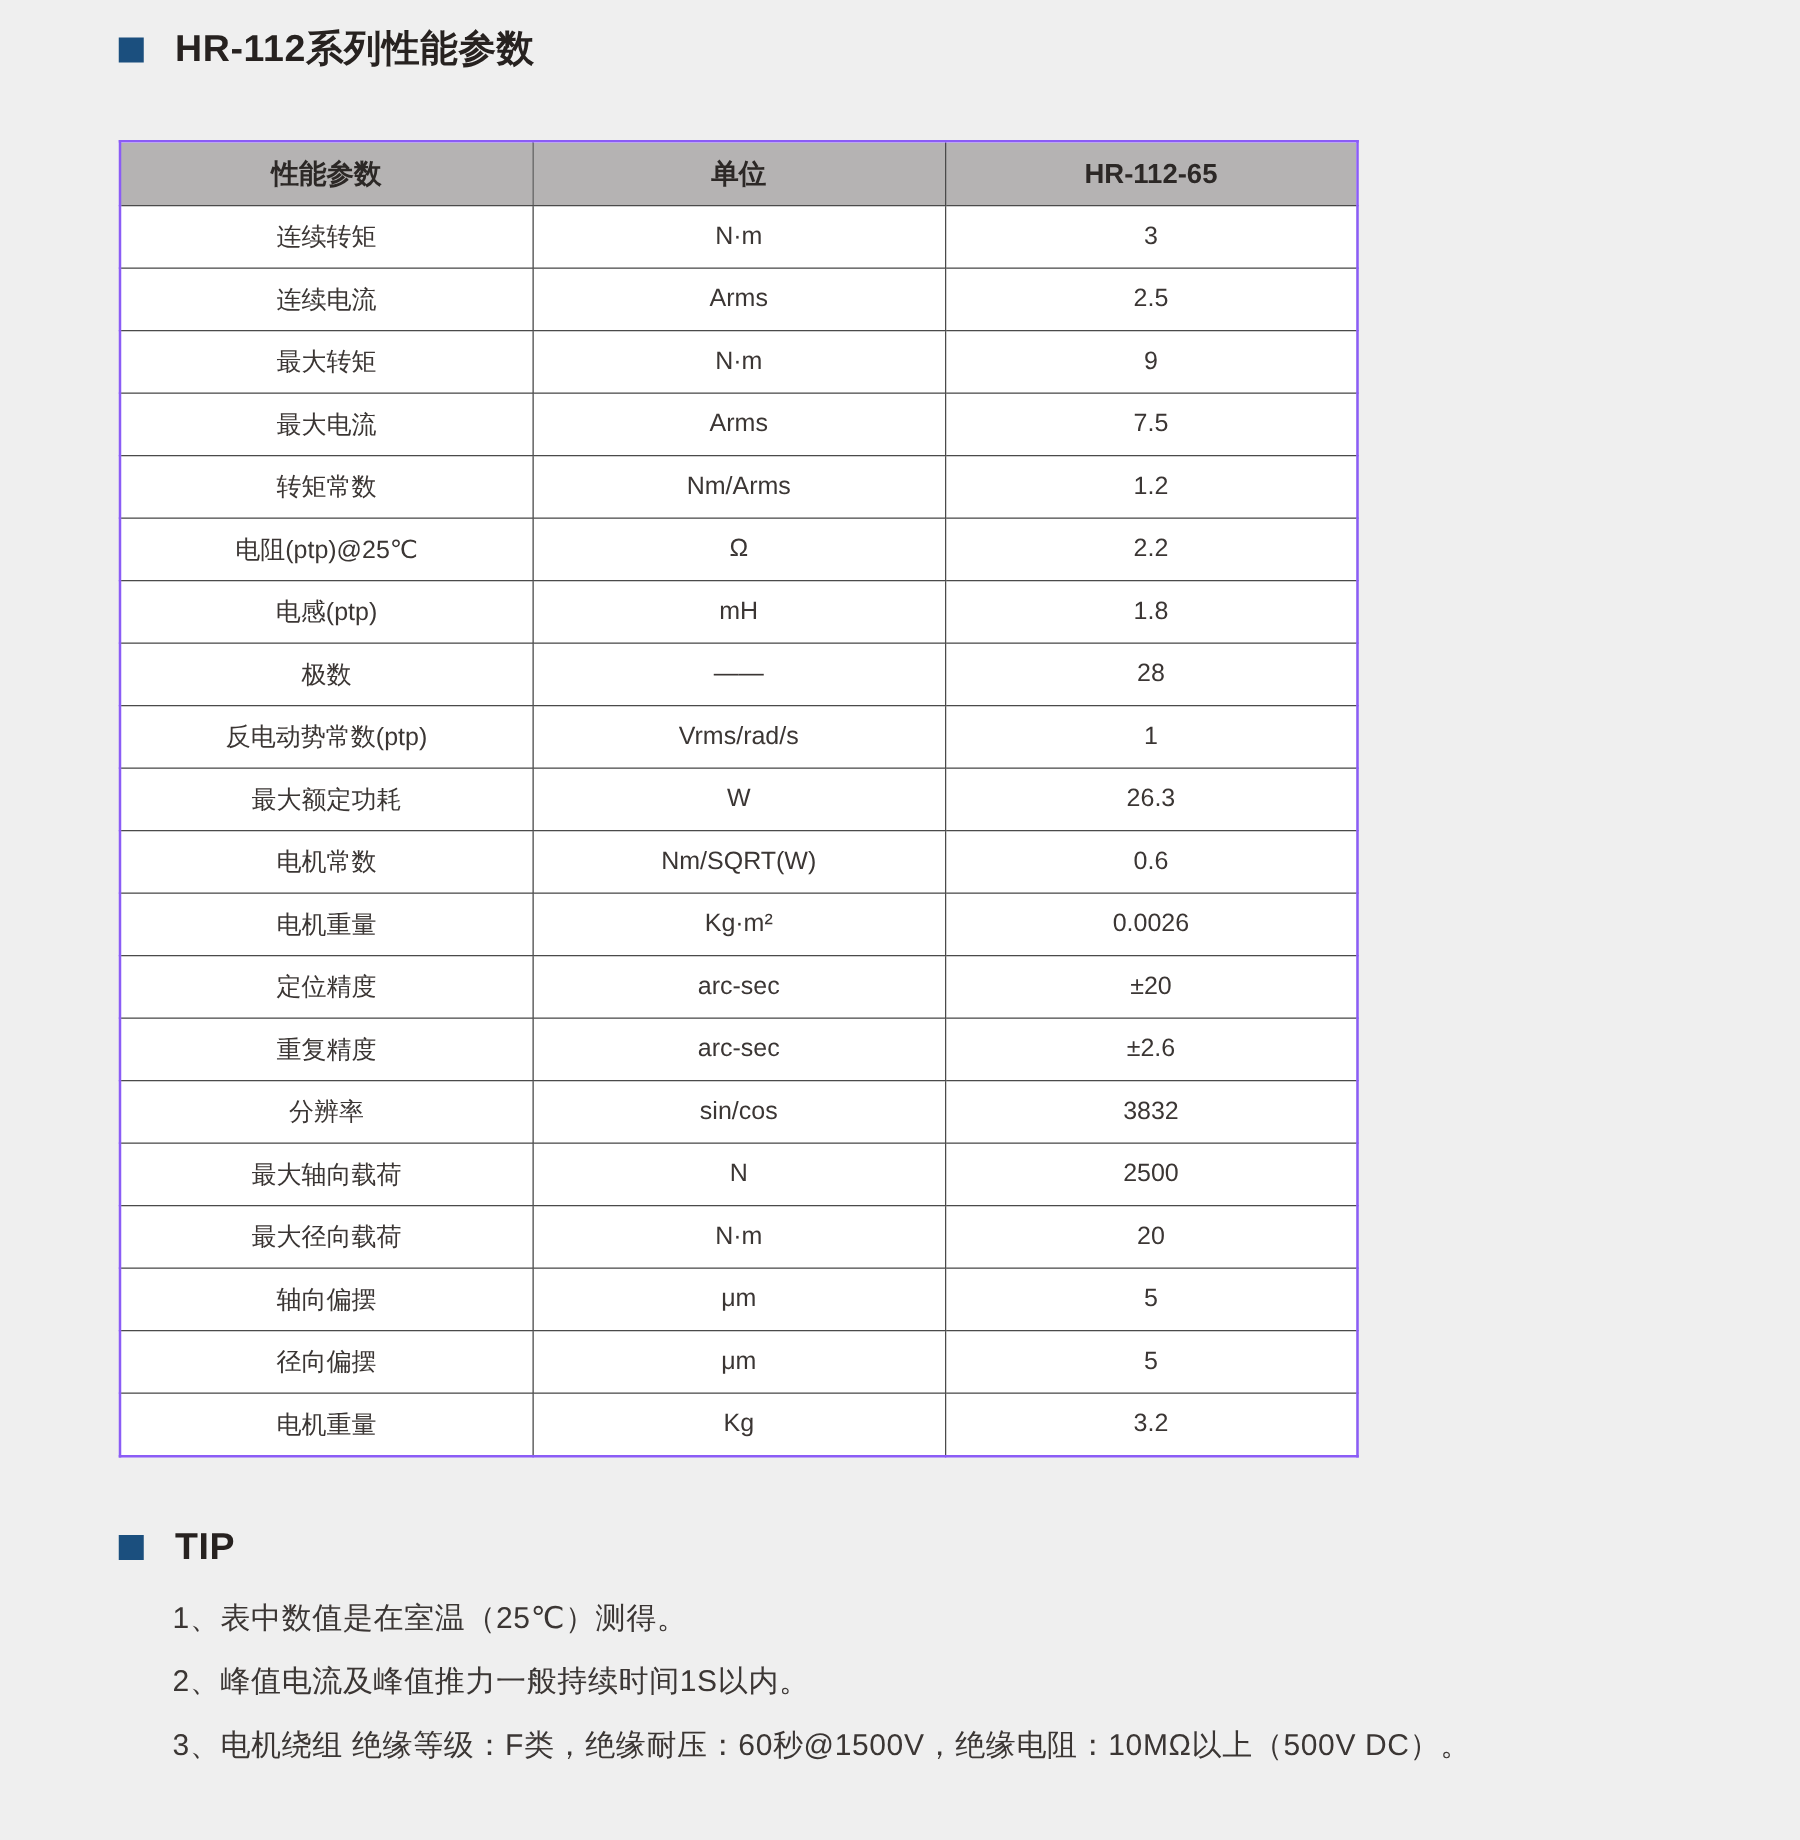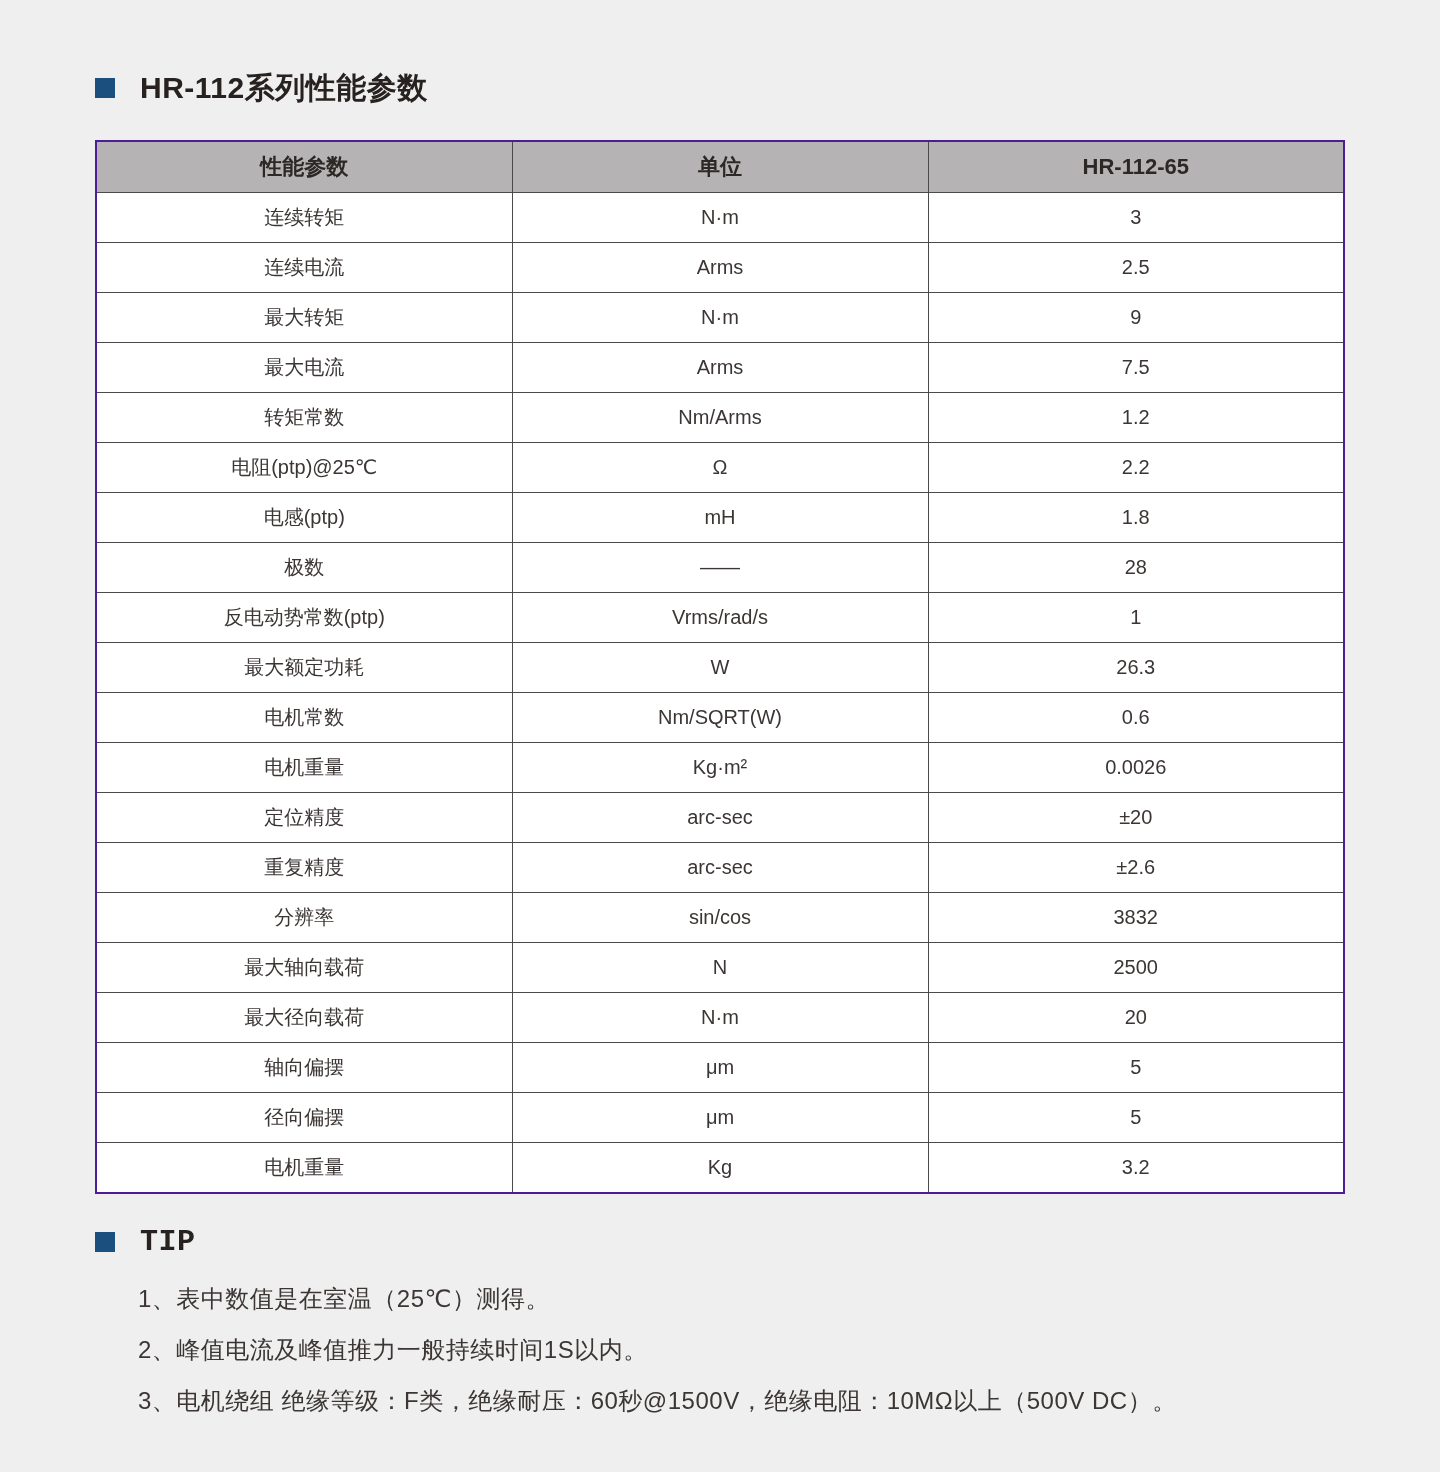--- a/index.html
+++ b/index.html
@@ -8,21 +8,21 @@
   }
   body {
     width: 1440px;
     height: 1472px;
     background: #efefef;
     font-family: "Liberation Sans", "DejaVu Sans", sans-serif;
     color: #3b3634;
     overflow: hidden;
   }
   .content {
-    padding: 68px 95px 0 95px;
+    padding: 20px 95px 0 95px;
     box-sizing: border-box;
   }
   .section-header {
     display: flex;
     align-items: center;
     gap: 25px;
   }
   .bullet {
     width: 20px;
     height: 20px;
@@ -30,25 +30,25 @@
     flex: 0 0 auto;
   }
   .section-title {
     font-size: 30px;
     font-weight: bold;
     color: #272220;
     letter-spacing: 0.5px;
     line-height: 40px;
   }
   table.spec-table {
-    width: 1250px;
-    margin-top: 32px;
+    width: 992px;
+    margin-top: 52px;
     border-collapse: collapse;
     table-layout: fixed;
-    border: 2px solid #4c1d95;
+    border: 2px solid #8b5cf6;
   }
   table.spec-table th,
   table.spec-table td {
     border: 1px solid #4a4a4a;
     text-align: center;
     vertical-align: middle;
     padding: 0 8px;
     overflow: hidden;
   }
   table.spec-table th {
@@ -59,22 +59,21 @@
     color: #2c2826;
   }
   table.spec-table td {
     height: 49px;
     background: #ffffff;
     font-size: 20px;
     font-weight: 400;
     color: #3b3634;
   }
   .tip-section {
-    margin-top: 28px;
-    font-family: Liberation Mono, monospace;
+    margin-top: 52px;
   }
   .notes {
     margin: 25px 0 0 43px;
   }
   .note {
     font-size: 24px;
     line-height: 24px;
     color: #3b3634;
     margin-bottom: 27px;
     letter-spacing: 0.5px;

